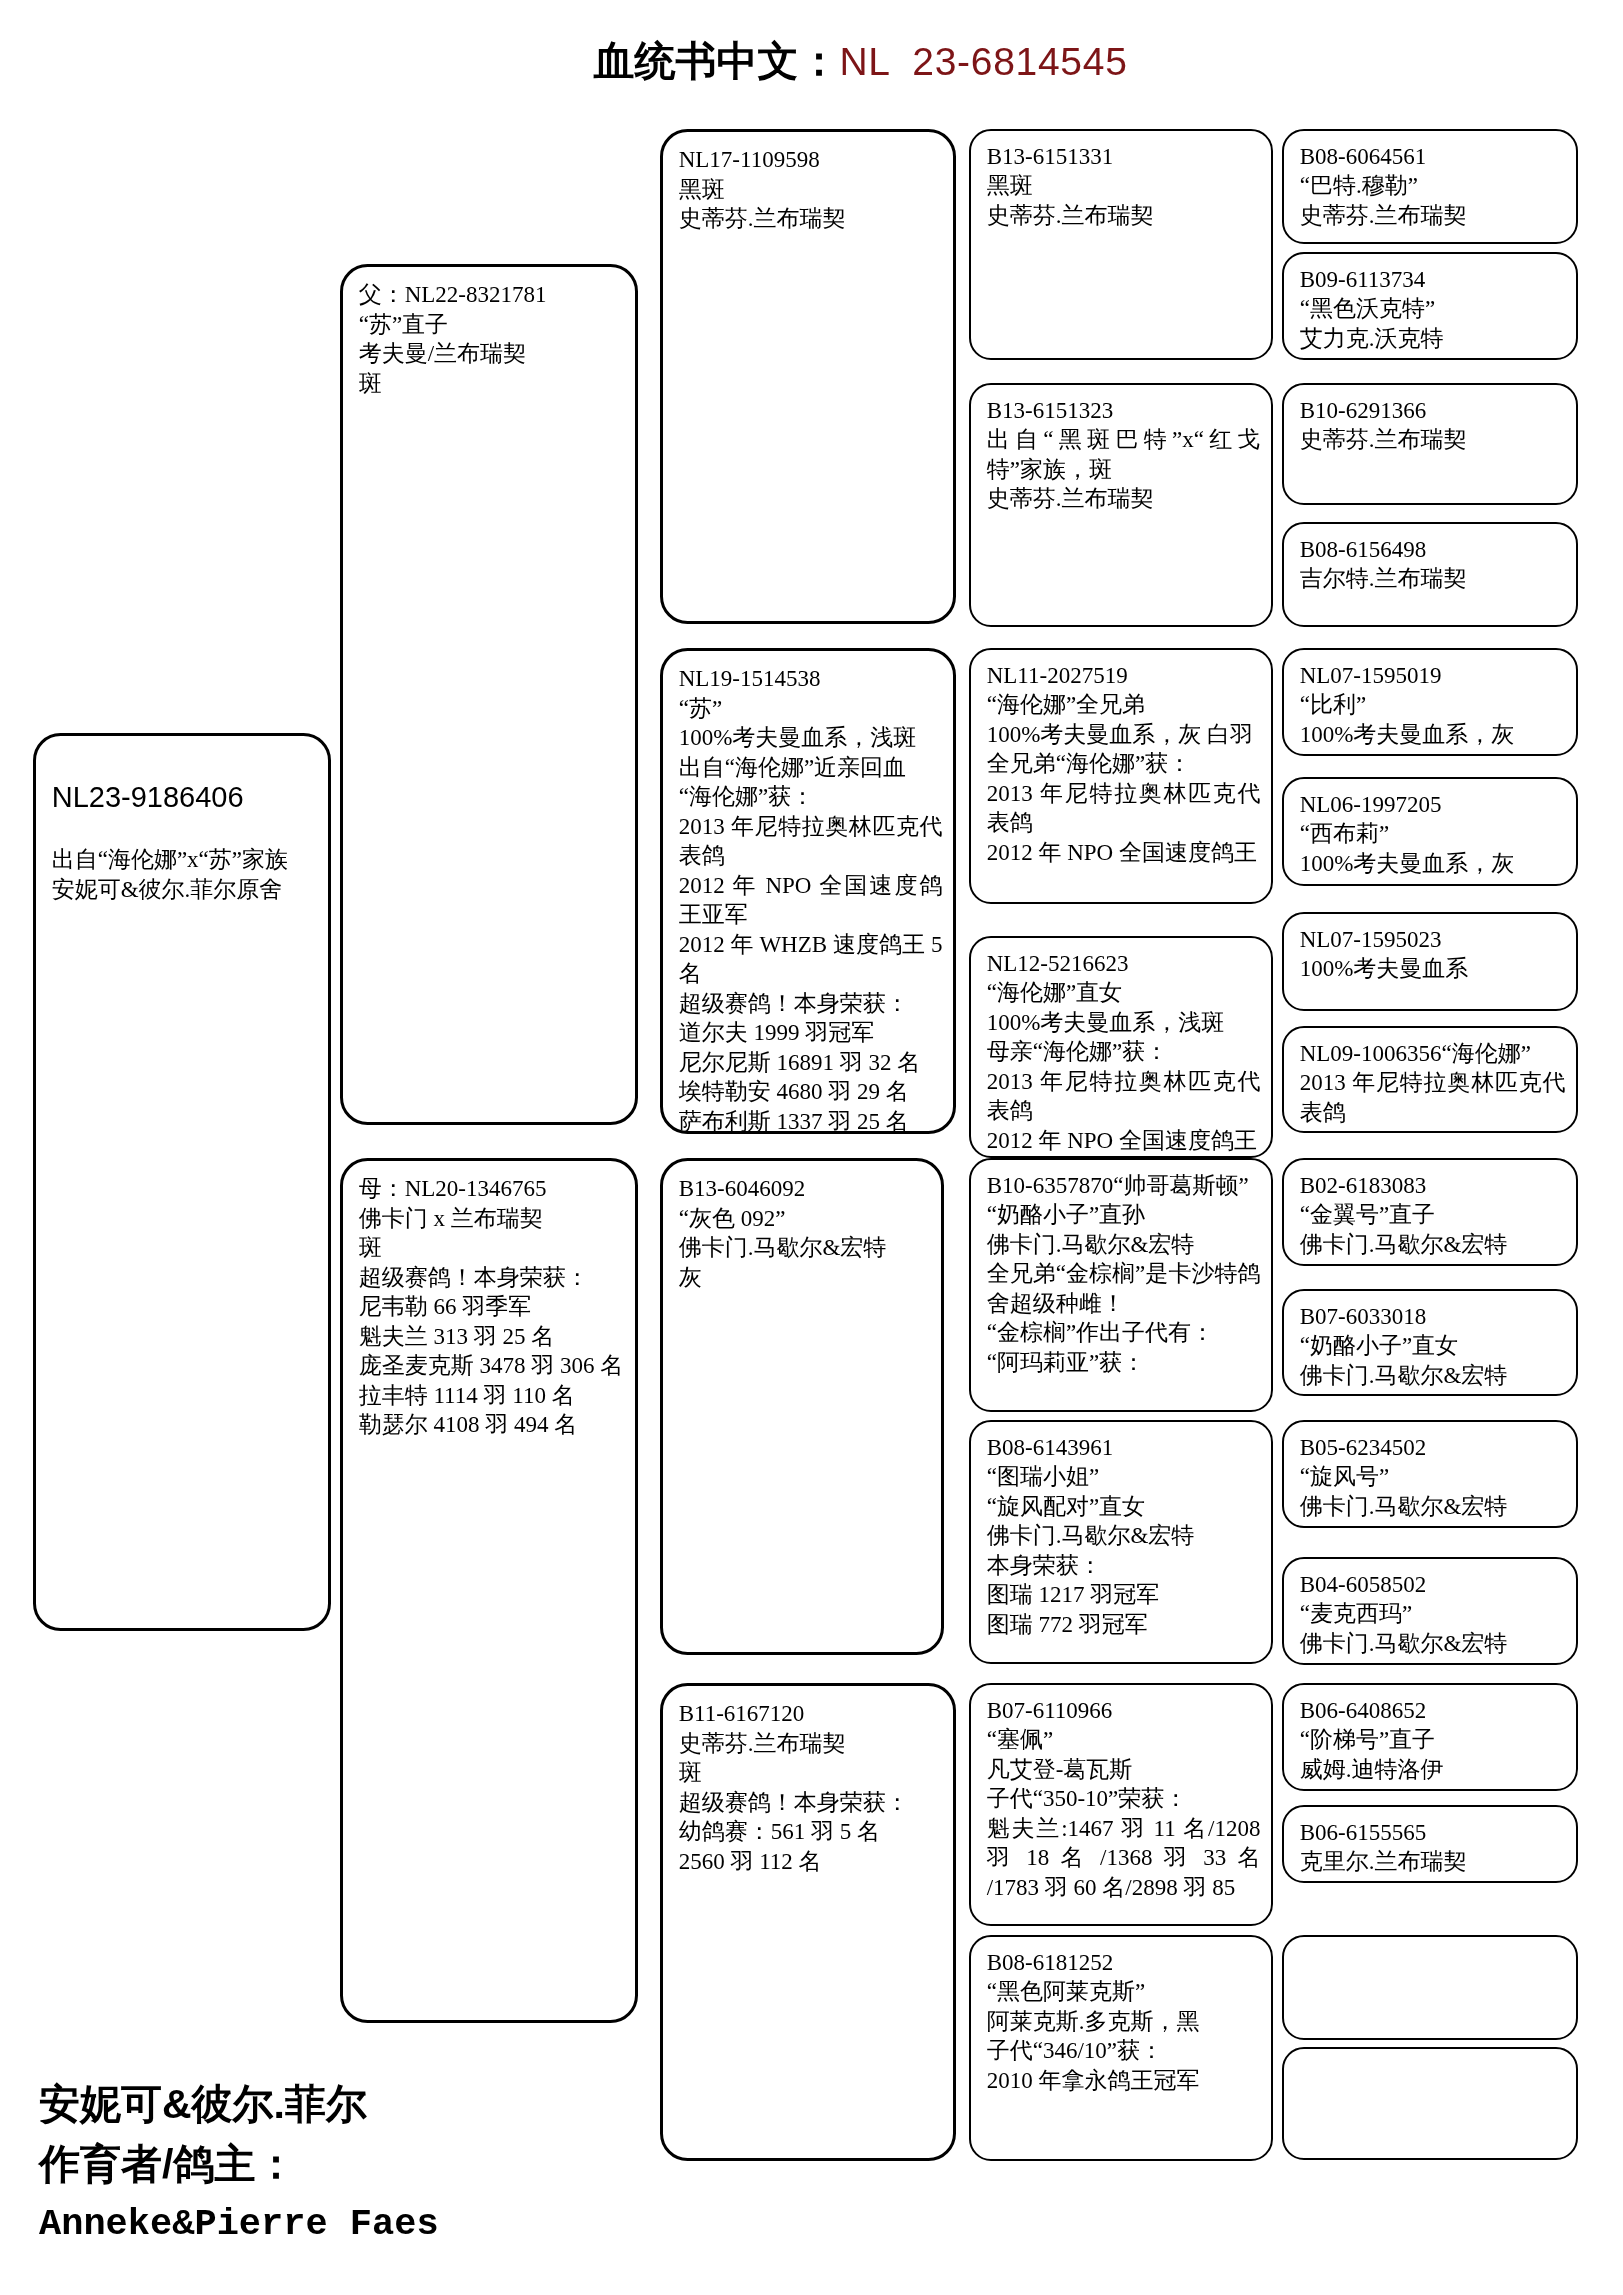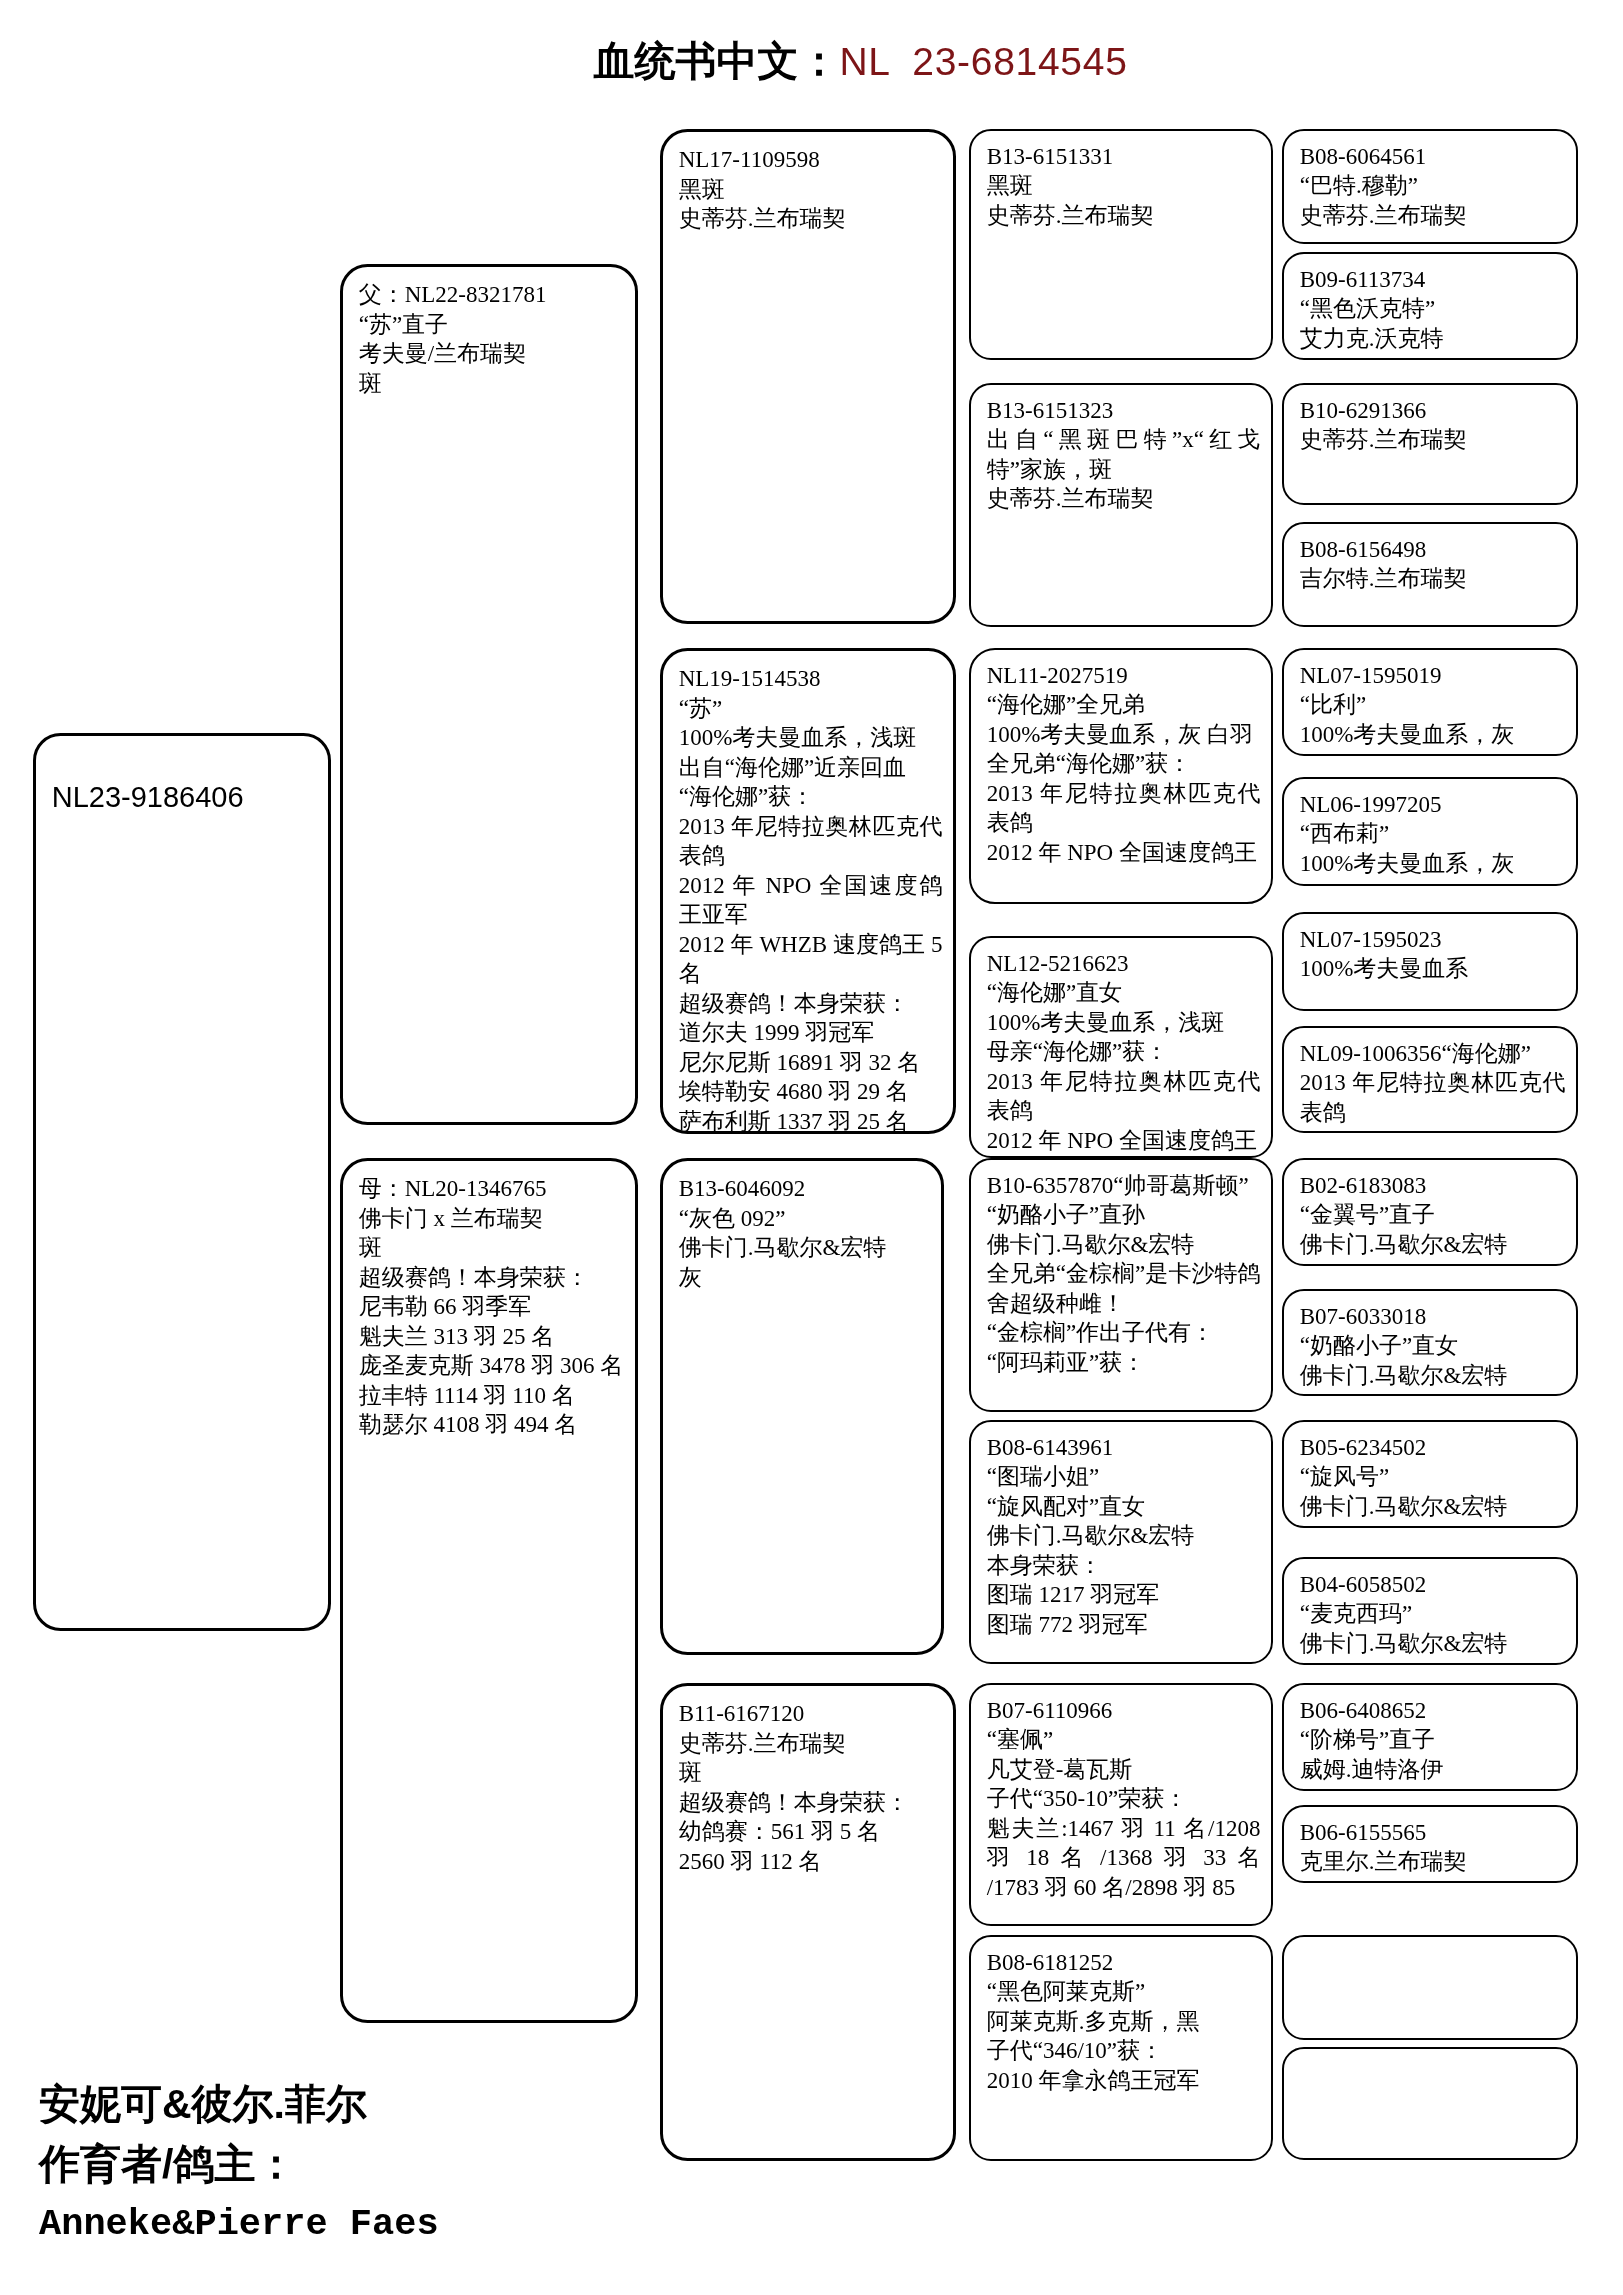--- a/index.html
+++ b/index.html
@@ -45,20 +45,22 @@
 </style>
 </head>
 <body>
 
 <div class="page">
 
   <div class="title"><span class="title-label">血统书中文：</span><span class="title-ring">NL  23-6814545</span></div>
 
   <div class="box" style="left:33px; top:733px; width:298px; height:898px;">
     <div class="subject-ring">NL23-9186406</div>
+    <div>出自“海伦娜”x“苏”家族
+安妮可&amp;彼尔.菲尔原舍</div>
   </div>
 
   <div class="box" style="left:340px; top:264px; width:298px; height:861px;">父：NL22-8321781
 “苏”直子
 考夫曼/兰布瑞契
 斑</div>
   <div class="box" style="left:340px; top:1158px; width:298px; height:865px;">母：NL20-1346765
 佛卡门 x 兰布瑞契
 斑
 超级赛鸽！本身荣获：
@@ -94,21 +96,21 @@
 超级赛鸽！本身荣获：
 幼鸽赛：561 羽 5 名
 2560 羽 112 名</div>
 
   <div class="box g4" style="left:969px; top:129px;  width:304px; height:231px;">B13-6151331
 黑斑
 史蒂芬.兰布瑞契</div>
   <div class="box g4" style="left:969px; top:383px;  width:304px; height:244px;">B13-6151323
 出自“黑斑巴特”x“红戈特”家族，斑
 史蒂芬.兰布瑞契</div>
-  <div class="box g4" style="left:969px; top:648px;  width:304px; height:256px;border-radius:26px;">NL11-2027519
+  <div class="box g4" style="left:969px; top:648px;  width:304px; height:256px;">NL11-2027519
 “海伦娜”全兄弟
 100%考夫曼血系，灰 白羽
 全兄弟“海伦娜”获：
 2013 年尼特拉奥林匹克代表鸽
 2012 年 NPO 全国速度鸽王</div>
   <div class="box g4" style="left:969px; top:912px; width:304px; height:222px;margin-top:24px;">NL12-5216623
 “海伦娜”直女
 100%考夫曼血系，浅斑
 母亲“海伦娜”获：
 2013 年尼特拉奥林匹克代表鸽

